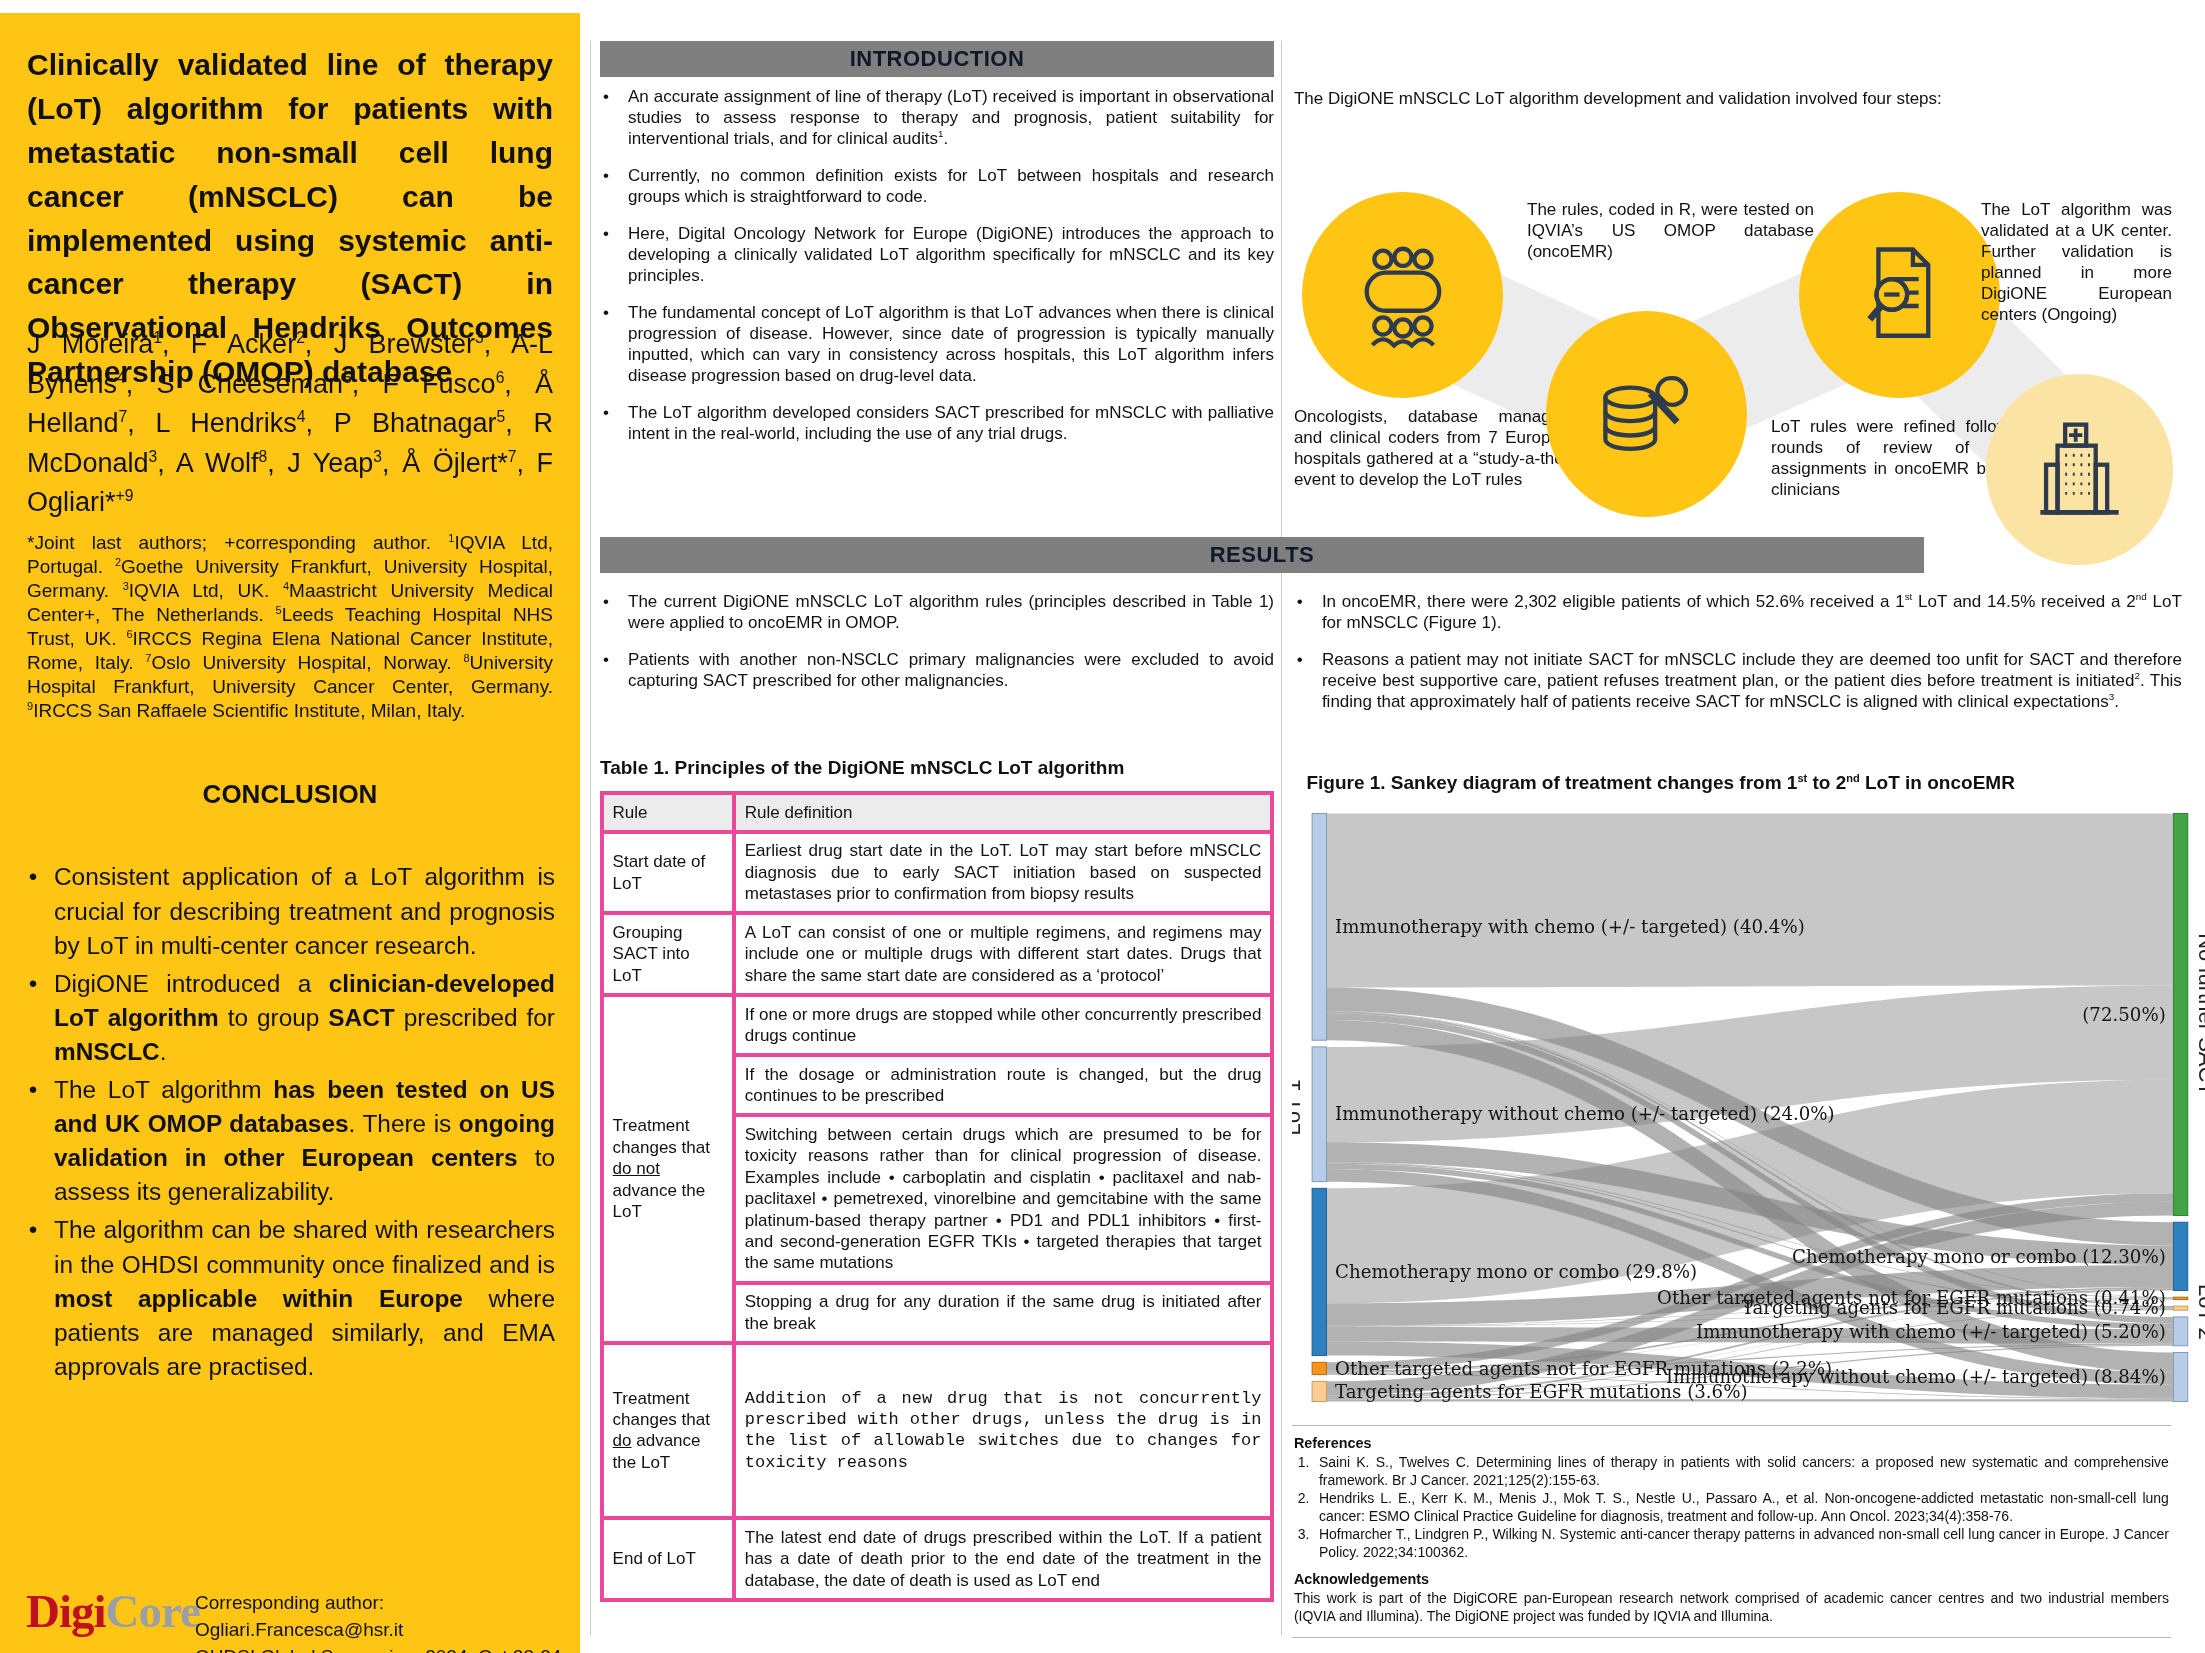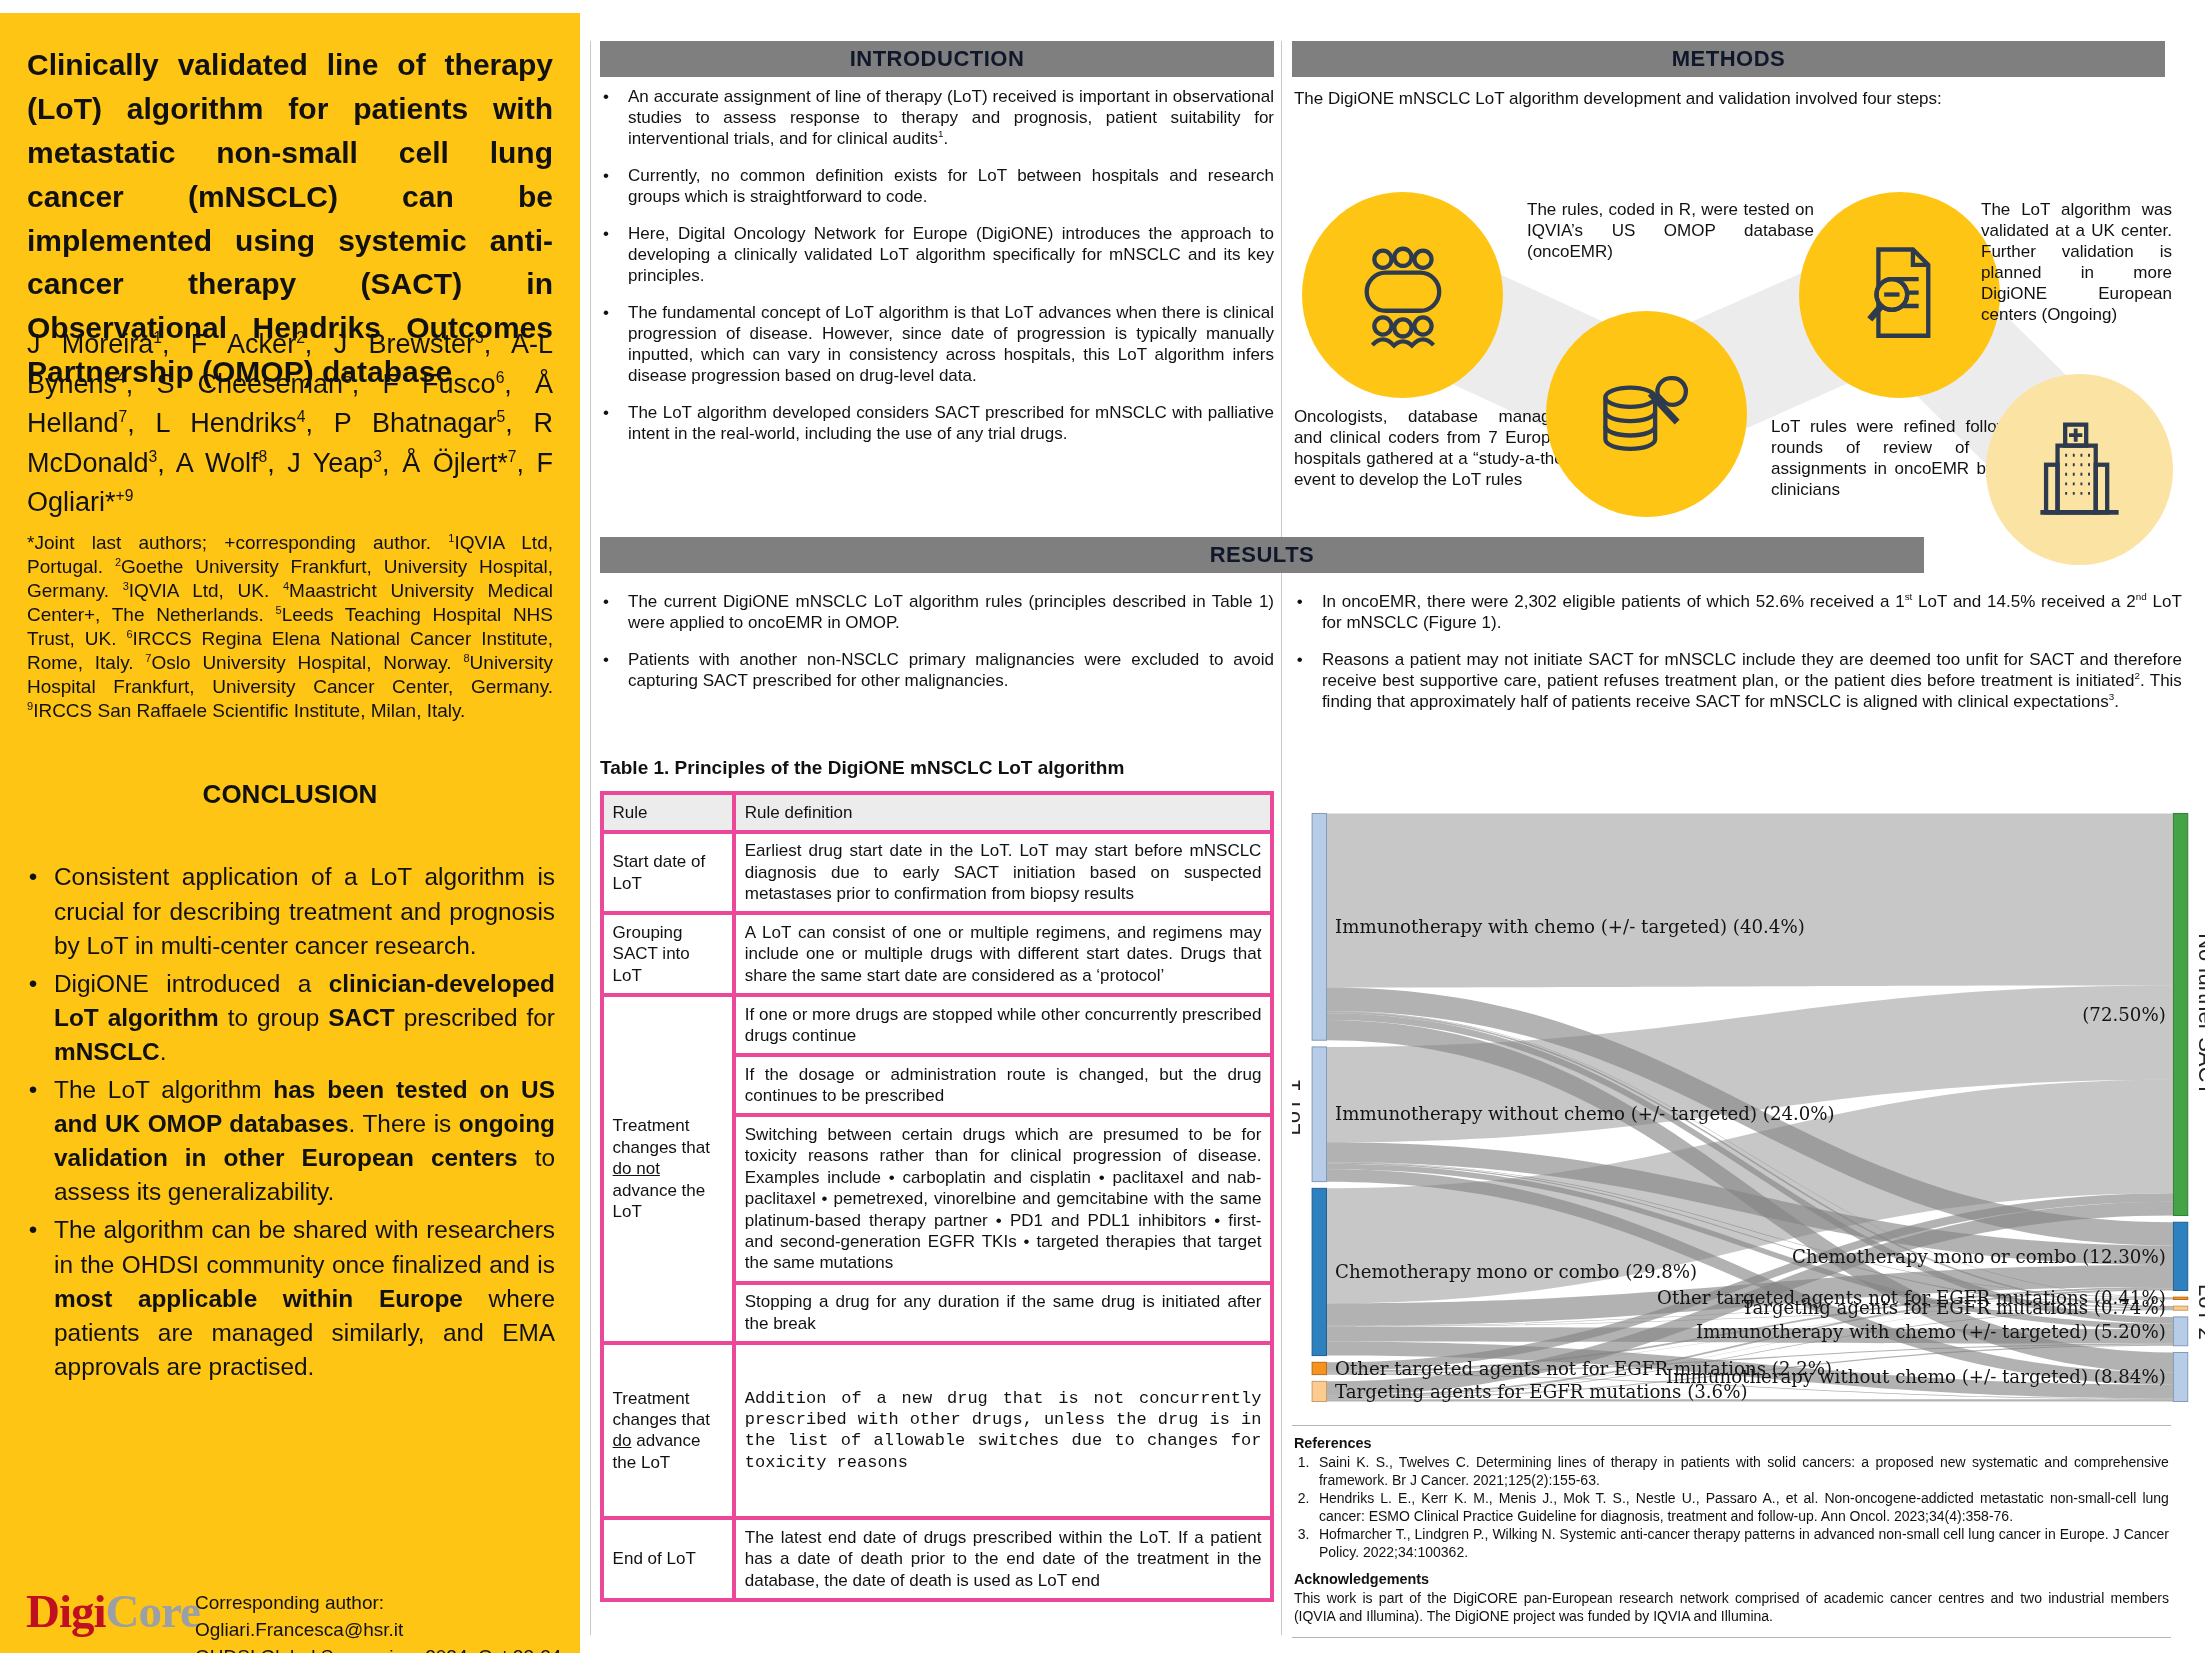--- a/index.html
+++ b/index.html
@@ -132,21 +132,20 @@
       </tr>
       <tr>
         <td class="rulecell">End of LoT</td>
         <td class="defcell">The latest end date of drugs prescribed within the LoT. If a patient has a date of death prior to the end date of the treatment in the database, the date of death is used as LoT end</td>
       </tr>
     </tbody>
       </table>
   </div>
 
   <div class="right-col">
-    <div class="bar" style="left:0;top:41px;width:873px;">METHODS</div>
     <div class="methods-intro">The DigiONE mNSCLC LoT algorithm development and validation involved four steps:</div>
 
     <div class="diagram">
 
       <svg class="chevrons" viewBox="0 0 1860 910">
         <polyline points="230,365 740,600 1270,365 1635,725" fill="none" stroke="#ececec" stroke-width="250" stroke-linejoin="miter"></polyline>
       </svg>
 
       <div class="step-circle" style="left:9.6px;top:72px;width:201px;height:206px;">
         <svg width="124" height="115" viewBox="0 0 130 120" fill="none" stroke="#2e3b4e" stroke-width="4.5">
@@ -197,20 +196,21 @@
           <path d="M40 42 h2 M48 42 h2 M56 42 h2 M64 42 h2 M40 52 h2 M48 52 h2 M56 52 h2 M64 52 h2 M40 62 h2 M48 62 h2 M56 62 h2 M64 62 h2 M40 72 h2 M48 72 h2 M56 72 h2 M64 72 h2 M40 82 h2 M48 82 h2 M56 82 h2 M64 82 h2" stroke-width="3"></path>
           <path d="M14 102 h82" stroke-width="5"></path>
         </svg>
       </div>
     </div>
 
     <ul class="bullets" style="position:absolute;left:1.9px;top:592px;width:888px;">
       <li>In oncoEMR, there were 2,302 eligible patients of which 52.6% received a 1<sup>st</sup> LoT and 14.5% received a 2<sup>nd</sup> LoT for mNSCLC (Figure 1).</li>
       <li>Reasons a patient may not initiate SACT for mNSCLC include they are deemed too unfit for SACT and therefore receive best supportive care, patient refuses treatment plan, or the patient dies before treatment is initiated<sup>2</sup>. This finding that approximately half of patients receive SACT for mNSCLC is aligned with clinical expectations<sup>3</sup>.</li>
     </ul>
+    <div class="fig-caption">Figure 1. Sankey diagram of treatment changes from 1<sup>st</sup> to 2<sup>nd</sup> LoT in oncoEMR</div>
   </div>
 
   <div class="bar" style="left:600px;top:537px;width:1324px;">RESULTS</div>
 
   <svg class="sankey" id="sankey-svg" width="913" height="615" viewBox="0 0 1908 1285">
       <path d="M 72 28 C 868.5 28, 1045.5 28, 1842 28 L 1842 387.29 C 1045.5 387.29, 868.5 391.63, 72 391.63 Z" fill="#828282" fill-opacity="0.45"></path>
       <path d="M 72 391.63 C 868.5 391.63, 1045.5 882.275, 1842 882.275 L 1842 930.953 C 1045.5 930.953, 868.5 440.896, 72 440.896 Z" fill="#828282" fill-opacity="0.62"></path>
       <path d="M 72 440.896 C 868.5 440.896, 1045.5 1038.8319999999999, 1842 1038.8319999999999 L 1842 1039.991 C 1045.5 1039.991, 868.5 442.069, 72 442.069 Z" fill="#828282" fill-opacity="0.62"></path>
       <path d="M 72 442.069 C 868.5 442.069, 1045.5 1057.5838999999999, 1842 1057.5838999999999 L 1842 1061.0609 C 1045.5 1061.0609, 868.5 445.588, 72 445.588 Z" fill="#828282" fill-opacity="0.62"></path>
       <path d="M 72 445.588 C 868.5 445.588, 1045.5 1080.1605, 1842 1080.1605 L 1842 1094.0684999999999 C 1045.5 1094.0684999999999, 868.5 459.66400000000004, 72 459.66400000000004 Z" fill="#828282" fill-opacity="0.62"></path>

